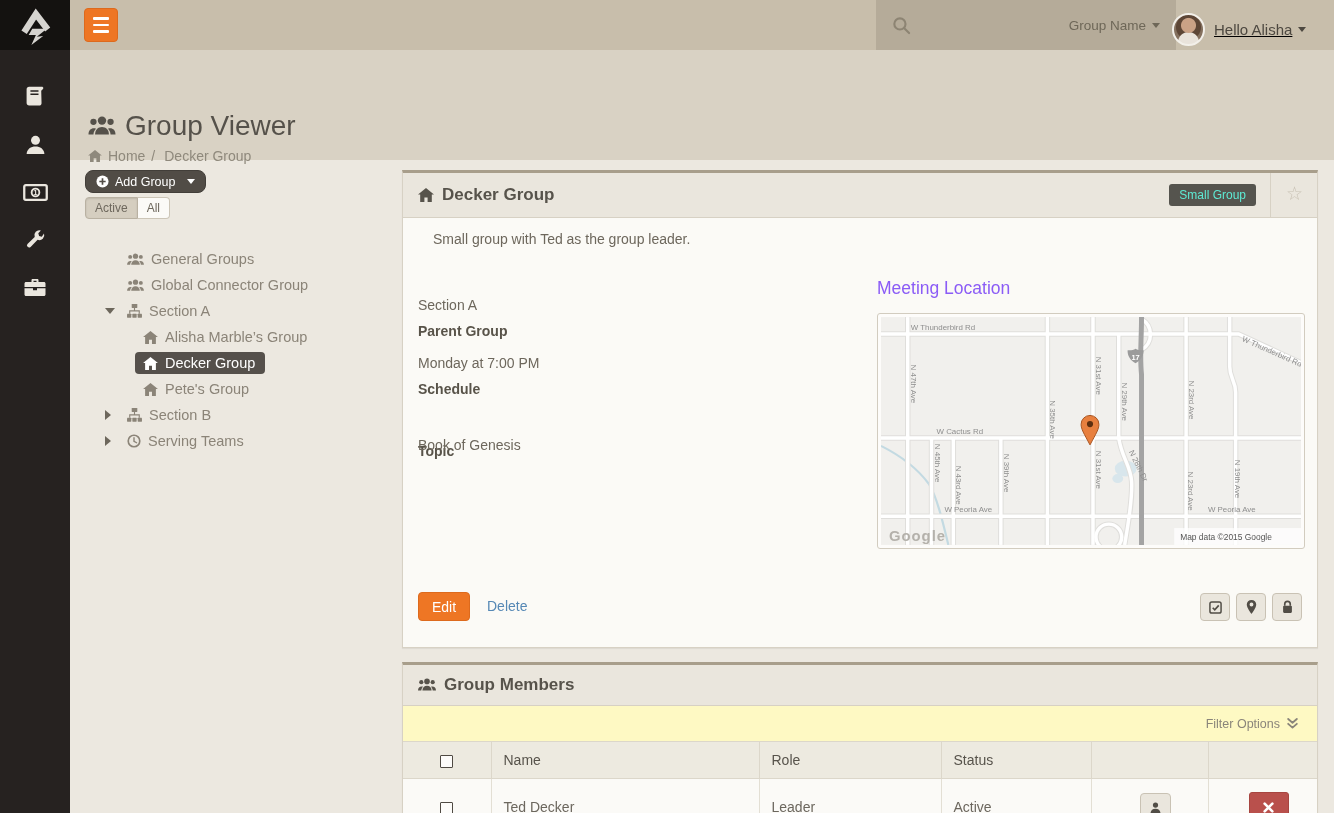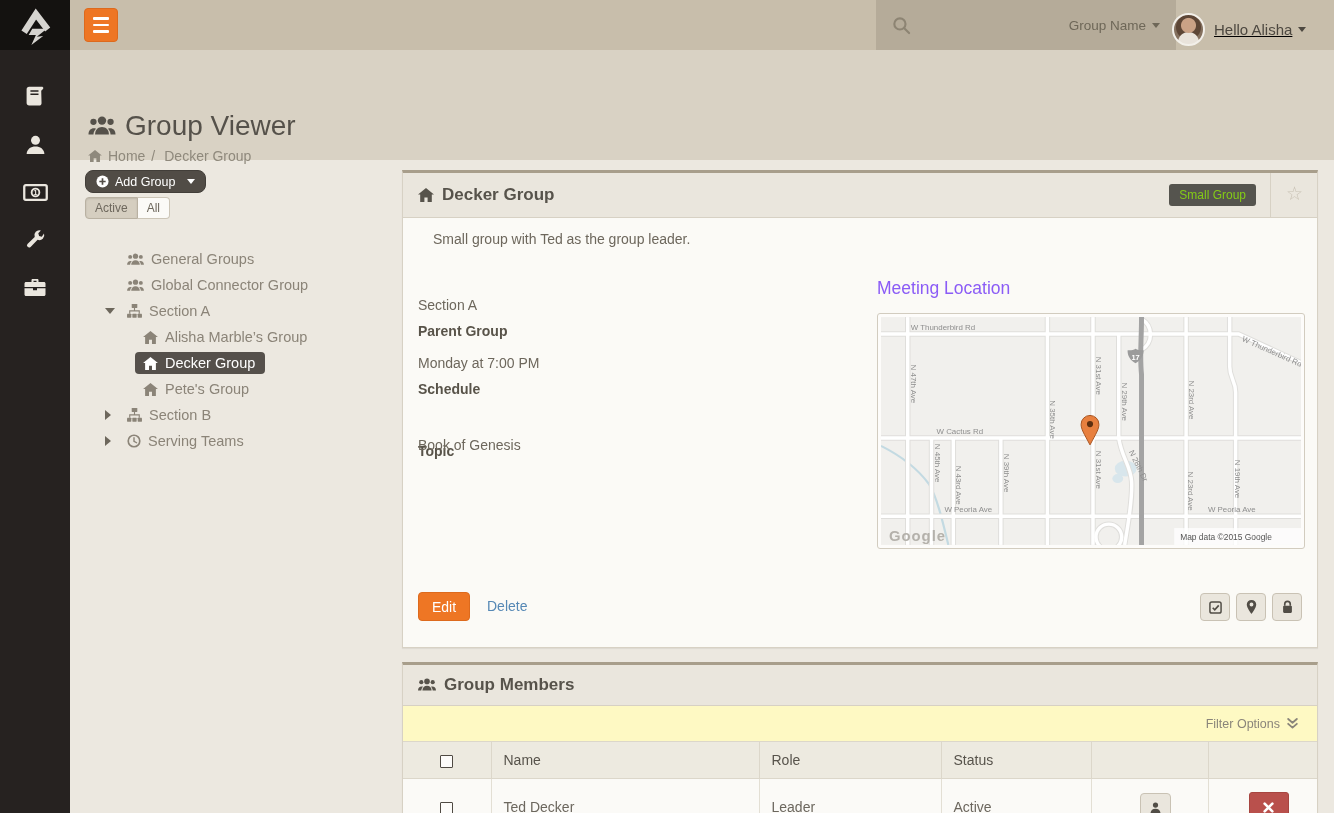--- a/index.html
+++ b/index.html
@@ -54,21 +54,21 @@
   .t-icon { display:flex; align-items:center; }
   .t-label { margin-left:7px; }
   .chip { display:flex; align-items:center; background:#55504b; color:#fff; border-radius:4px; padding:3px 10px 3px 8px; margin-left:-8px; }
   .chip .t-label { color:#fff; }
 
   
   .panel { position:absolute; background:#fbfaf6; border:1px solid #d7d1c4; border-top:3px solid #a89e8b; box-shadow:0 1px 1px rgba(0,0,0,.06); }
   .panel-heading { height:45px; background:#eae6dd; border-bottom:1px solid #d7d1c4; display:flex; align-items:center; padding:0 15px; position:relative; color:#57534b; }
   .panel-title { font-size:17px; font-weight:700; margin-left:8px; }
   .panel-detail { left:402px; top:170px; width:916px; height:478px; }
-  .badge-type { position:absolute; right:61px; top:11px; background:#55544e; color:#84cc16; font-size:12px; padding:4px 10px; border-radius:3px; }
+  .badge-type { position:absolute; right:61px; top:11px; background:#55544e; color:#5eead4; font-size:12px; padding:4px 10px; border-radius:3px; }
   .heading-divider { position:absolute; right:46px; top:0; bottom:0; width:1px; background:#d7d1c4; }
   .star-follow { position:absolute; right:14px; top:9px; font-size:19px; color:#c9c2b5; cursor:pointer; }
   .panel-body { position:relative; height:430px; }
   .desc { position:absolute; left:30px; top:13px; font-size:14px; color:#6d675c; }
   .fld-label { position:absolute; left:15px; font-size:14px; font-weight:700; color:#585349;margin-top:48px; }
   .fld-value { position:absolute; left:15px; font-size:14px; color:#6d675c; }
   .map-heading { position:absolute; left:474px; top:60px; font-size:17.5px; color:#8b5cf6; }
   .map-widget { position:absolute; left:474px; top:95px; width:428px; height:236px; background:#fdfcfa; border:1px solid #d2ccbf; border-radius:3px; padding:3px; cursor:grab; }
   .btn-edit { position:absolute; left:15px; top:374px; width:52px; height:29px; background:#ee7624; border:1px solid #dd6a1d; border-radius:4px; color:#fff; font-size:14px; font-family:inherit; cursor:pointer; }
   .link-delete { position:absolute; left:84px; top:374px; line-height:29px; font-size:14px; color:#5588b5; text-decoration:none; cursor:pointer; }

